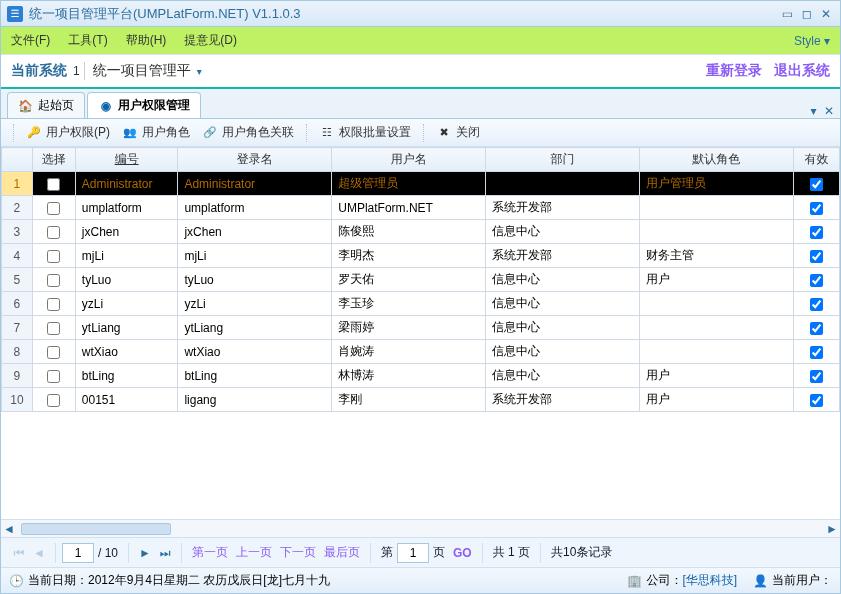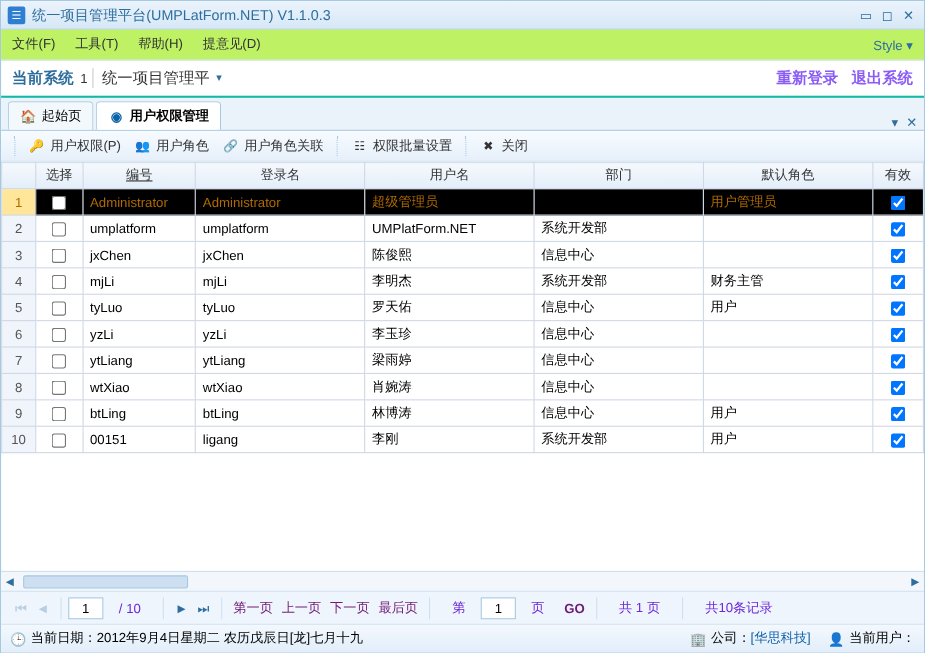--- a/index.html
+++ b/index.html
@@ -74,22 +74,22 @@
 .hscroll .thumb { width: 150px; height: 12px; background: #cddff0; border: 1px solid #a6c9e2; border-radius: 2px; margin-left: 4px; }
 .hscroll .track { flex:1; }
 .hscroll .arrow { width: 16px; text-align:center; color:#2e6e9e; cursor:pointer; }
 
 
 .pager { height: 30px; background: #eef5fc; border-top: 1px solid #cfe1f0; display: flex; align-items: center; padding: 0 8px; }
 .pager .pbtn { width: 20px; height: 20px; display:inline-flex; align-items:center; justify-content:center; color:#2e6e9e; cursor:pointer; }
 .pager .pbtn.disabled { color: #b7cde2; cursor: default; }
 .pager input { width: 32px; height: 20px; border: 1px solid #a6c9e2; text-align: center; font-size:12px; }
 .pager .divider { border-left: 1px solid #cfe1f0; height: 20px; margin: 0 6px; }
-.pager .txt { margin: 0 14px; color:#6d28d9; }
-.pager .link { color:#701a75; margin: 0 4px; cursor:pointer; }
+.pager .txt { margin: 0 4px; color:#0f172a; }
+.pager .link { color:#8b5cf6; margin: 0 4px; cursor:pointer; }
 
 
 .status-bar { height: 26px; background: linear-gradient(#f3f8fd,#e2eefa); border-top: 1px solid #cfe1f0; display: flex; align-items: center; padding: 0 8px; font-size: 12px; }
 .status-bar .ico { margin-right: 4px; }
 .status-bar .spacer { flex:1; }
 .status-bar .part { margin-left: 16px; display:flex; align-items:center; }
 </style>
 </head>
 <body>
 

